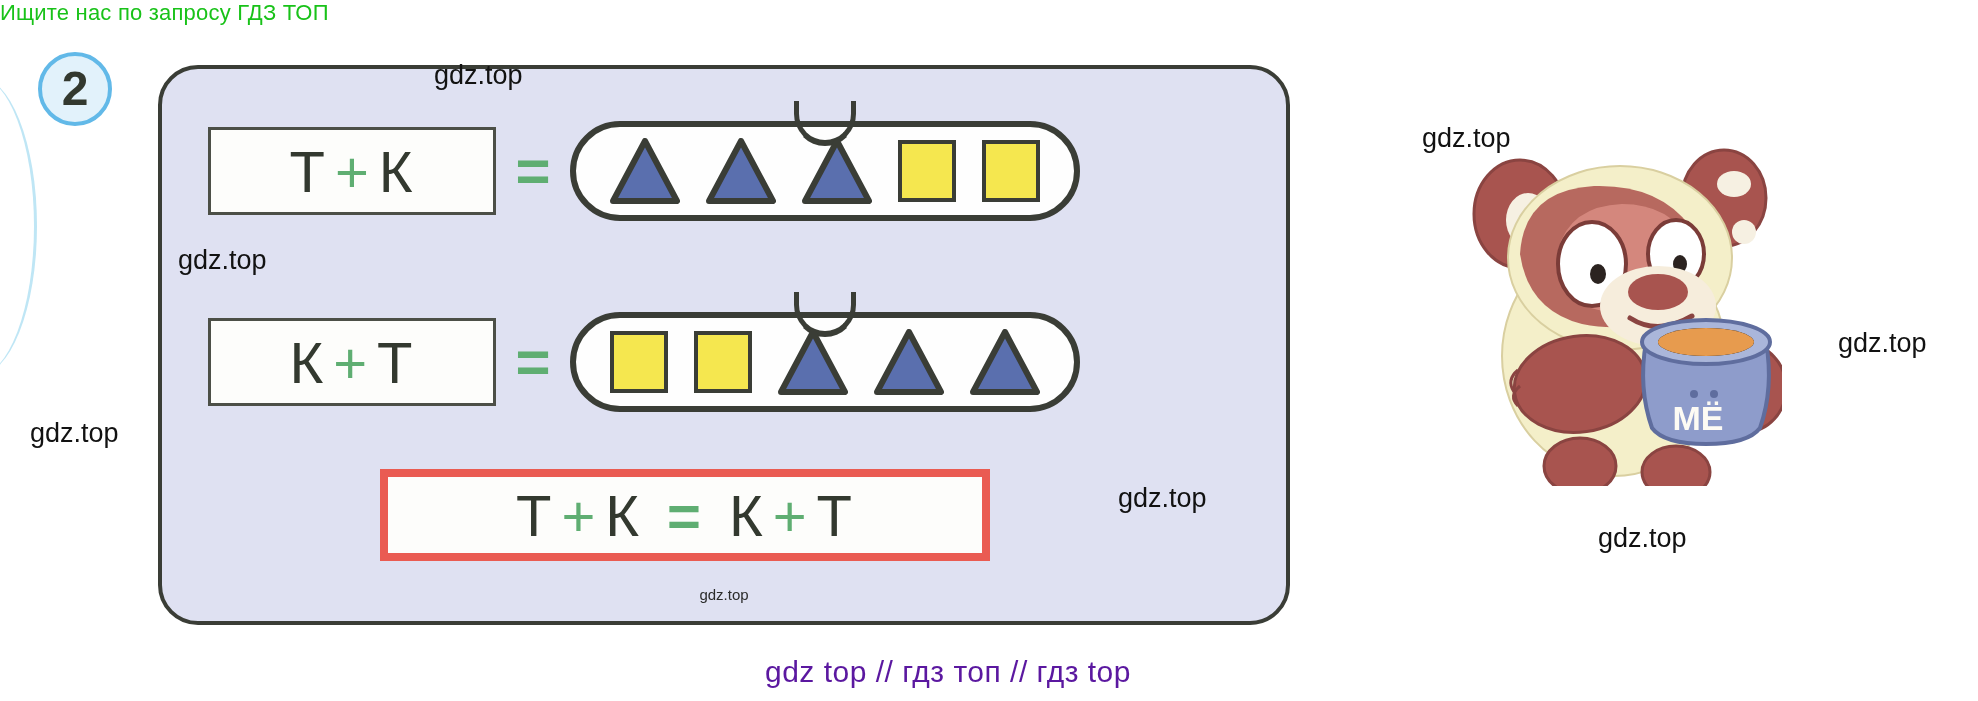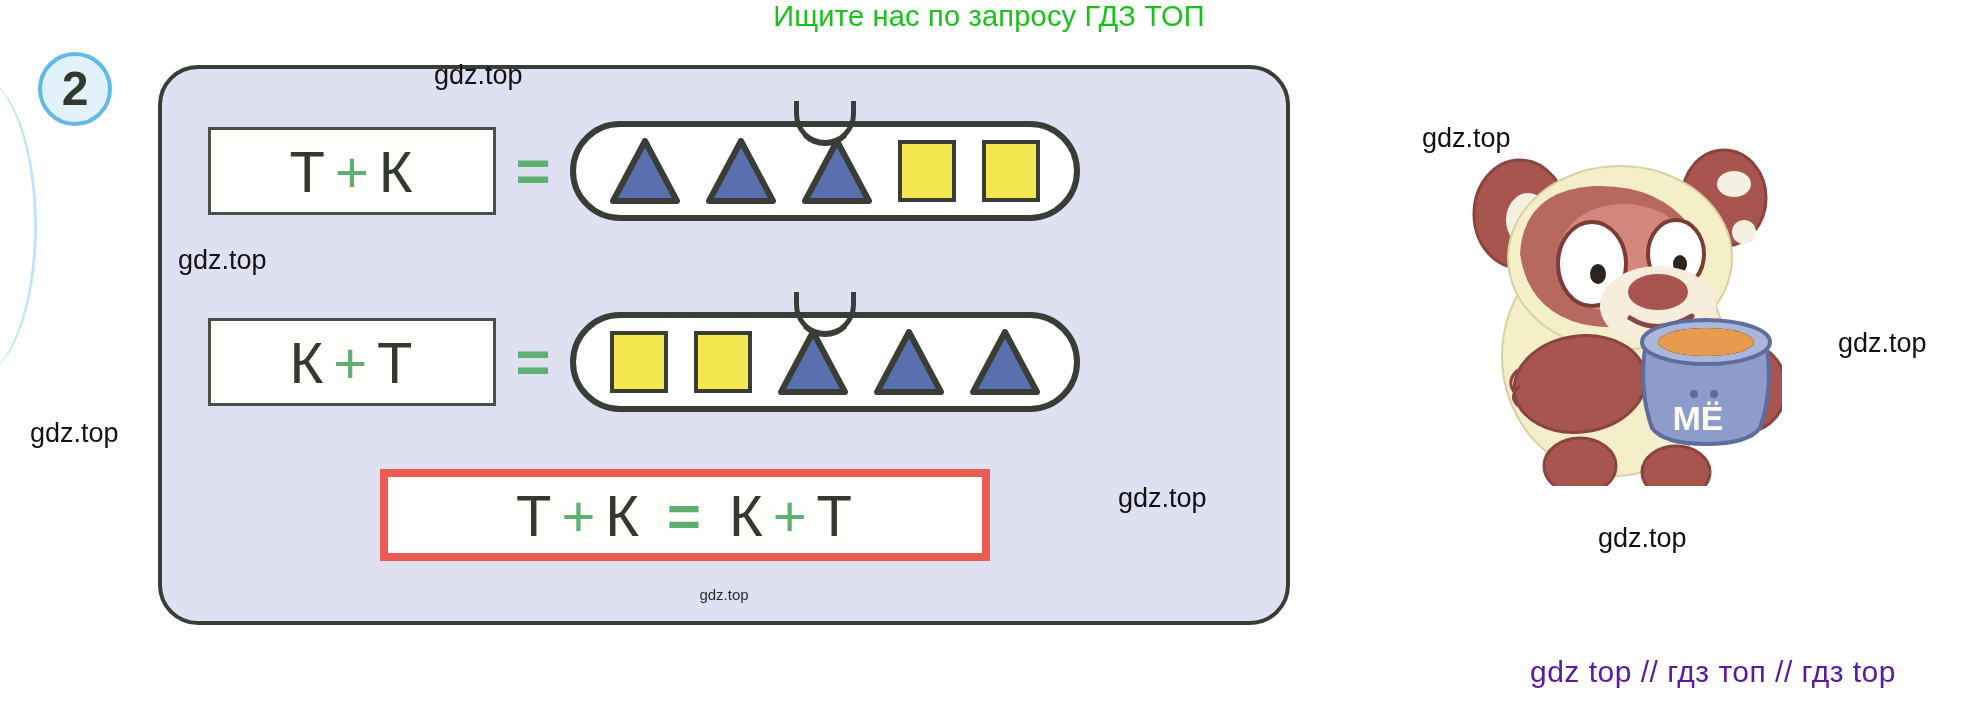--- a/index.html
+++ b/index.html
@@ -14,32 +14,31 @@
     overflow: hidden;
     font-family: "Liberation Sans", sans-serif;
   }
 
   
   .top-banner {
     position: absolute;
     top: 0px;
     left: 0;
     width: 1978px;
-    text-align: center;
-    font-size: 29px;
+    font-size: 22px;
     color: #19c219;
     letter-spacing: 0.2px;
     white-space: nowrap;
   }
   .bottom-banner {
     position: absolute;
     top: 655px;
     left: 0;
     width: 1896px;
-    text-align: right;
+    text-align: center;
     font-size: 30px;
     color: #5b18a0;
     letter-spacing: 0.5px;
     white-space: nowrap;
   }
 
   
   .scan {
     position: absolute;
     left: 0px;

